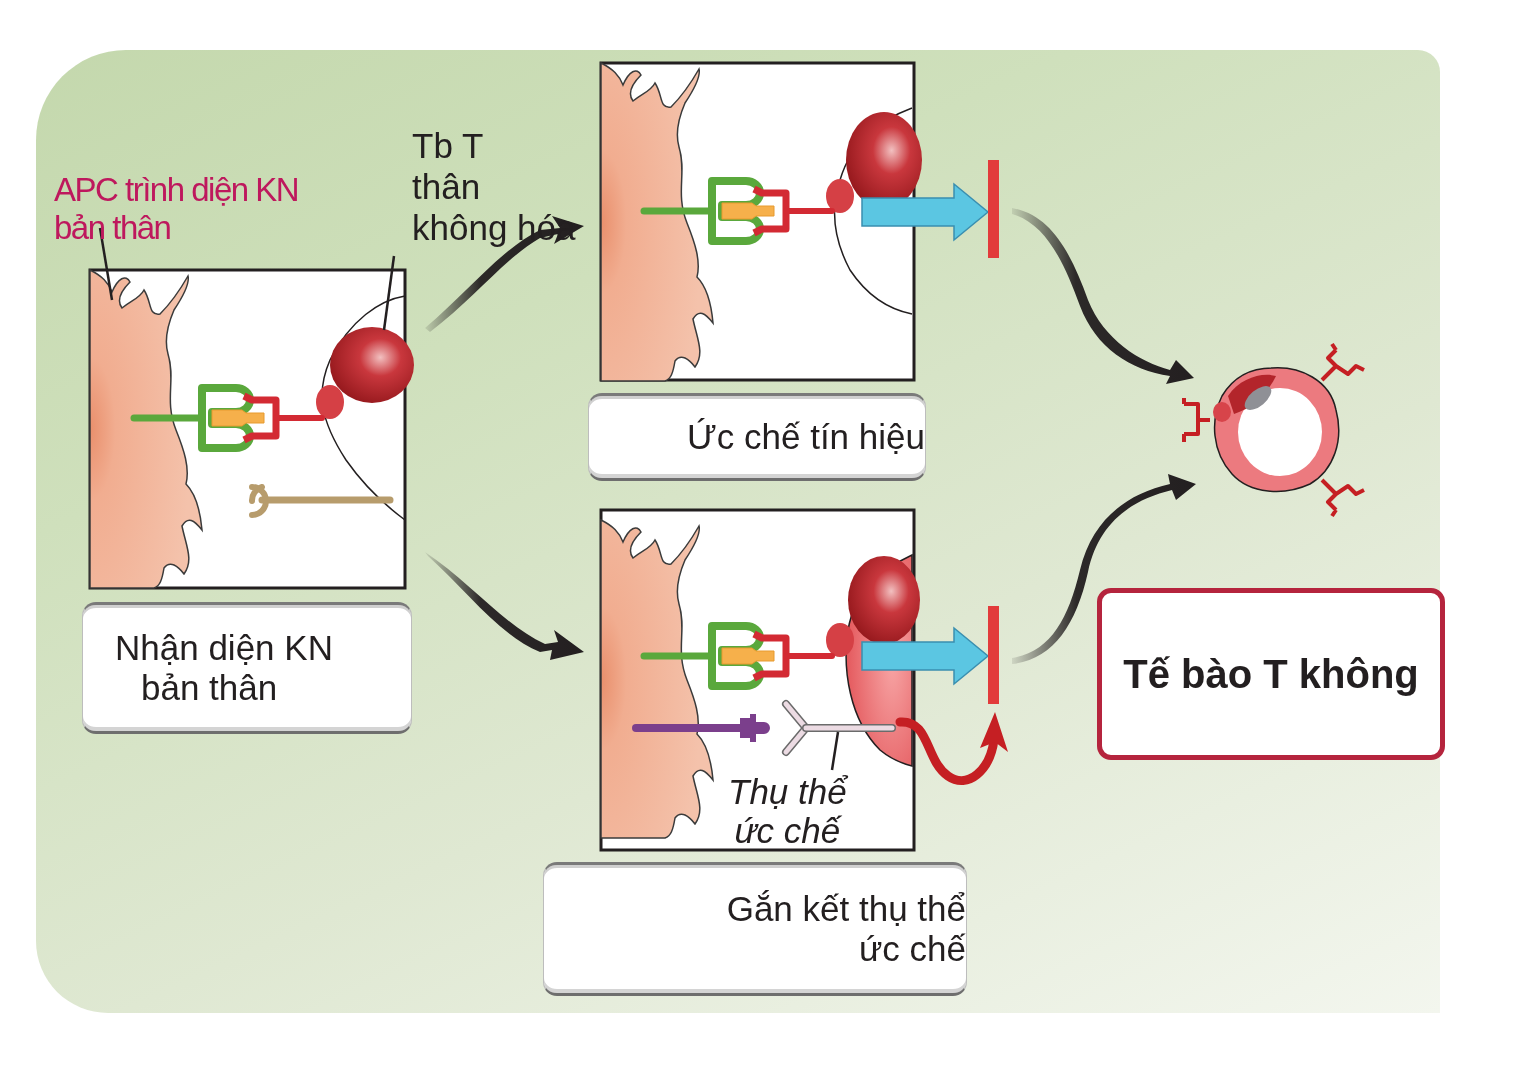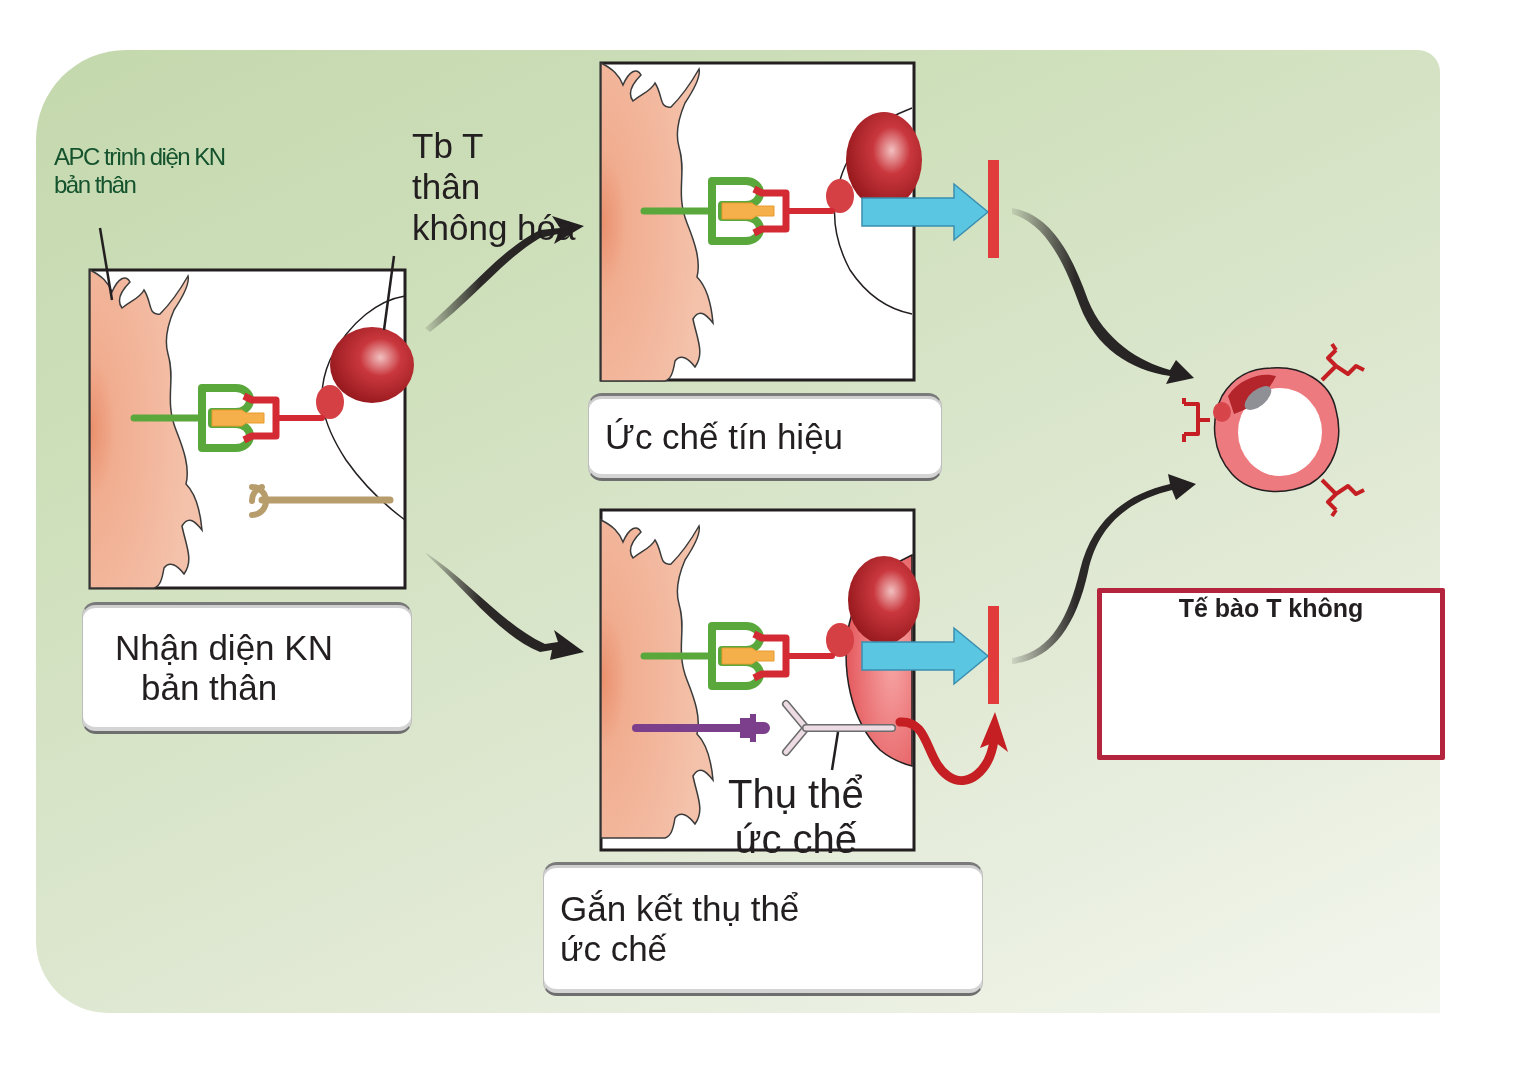--- a/index.html
+++ b/index.html
@@ -3,35 +3,35 @@
   <meta charset="utf-8">
   <style>
     html, body { margin: 0; padding: 0; background: #ffffff; }
     body { width: 1536px; height: 1068px; position: relative; overflow: hidden;
            font-family: "Liberation Sans", sans-serif; color: #231f20; }
     .bg { position: absolute; left: 36px; top: 50px; width: 1404px; height: 963px;
           border-radius: 90px 22px 0 72px;
           background: linear-gradient(155deg, #c4d8ad 0%, #cfe0bc 30%, #dfe8d2 62%, #f3f6ee 100%); }
     svg.main { position: absolute; left: 0; top: 0; }
     .txt { position: absolute; line-height: 1.15; }
-    .callout { font-size: 24px; letter-spacing: -1.5px; color: #14532d; }
+    .callout { font-size: 33px; letter-spacing: -1.5px; color: #be185d; margin-top: 28px; }
     .callout2 { font-size: 35px; color: #231f20; }
     .caption-box { position: absolute; background: #fff; border-radius: 14px;
                    box-shadow: inset 0 3px 0 #d0d0d0, inset 0 -4px 0 #d4d4d4;
                    border-top: 3px solid #7a7a7a; border-bottom: 3px solid #6e6e6e;
                    border-left: 1px solid #bdbdbd; border-right: 1px solid #bdbdbd;
                    font-size: 35px; text-align: center; display: flex;
-                   align-items: flex-start; justify-content: center; flex-direction: column; padding-left: 16px; }
+                   align-items: flex-end; justify-content: center; flex-direction: column; }
     .caption-box span { display: block; }
     .result-box { position: absolute; left: 1097px; top: 588px; width: 338px; height: 162px;
-                  border: 5px solid #b5243d; border-radius: 2px; background: #fff;
-                  font-weight: bold; font-size: 25px; text-align: center; color: #231f20;
-                  display: flex; flex-direction: row; justify-content: center; line-height: 1.2; }
+                  border: 5px solid #b5243d; border-radius: 14px; background: #fff;
+                  font-weight: bold; font-size: 40px; text-align: center; color: #231f20;
+                  display: flex; flex-direction: column; justify-content: center; line-height: 1.2; }
     .result-box span { display: block; }
-    .small-label { font-size: 40px; color: #231f20; }
+    .small-label { font-size: 35px; color: #231f20; font-style: italic; }
   </style>
 </head>
 <body>
 
 <div class="bg"></div>
 
 <svg class="main" width="1536" height="1068" viewBox="0 0 1536 1068">
   <defs>
     <radialGradient id="apcGrad" cx="0" cy="0.5" r="0.9">
       <stop offset="0" stop-color="#e98f6c"></stop>

